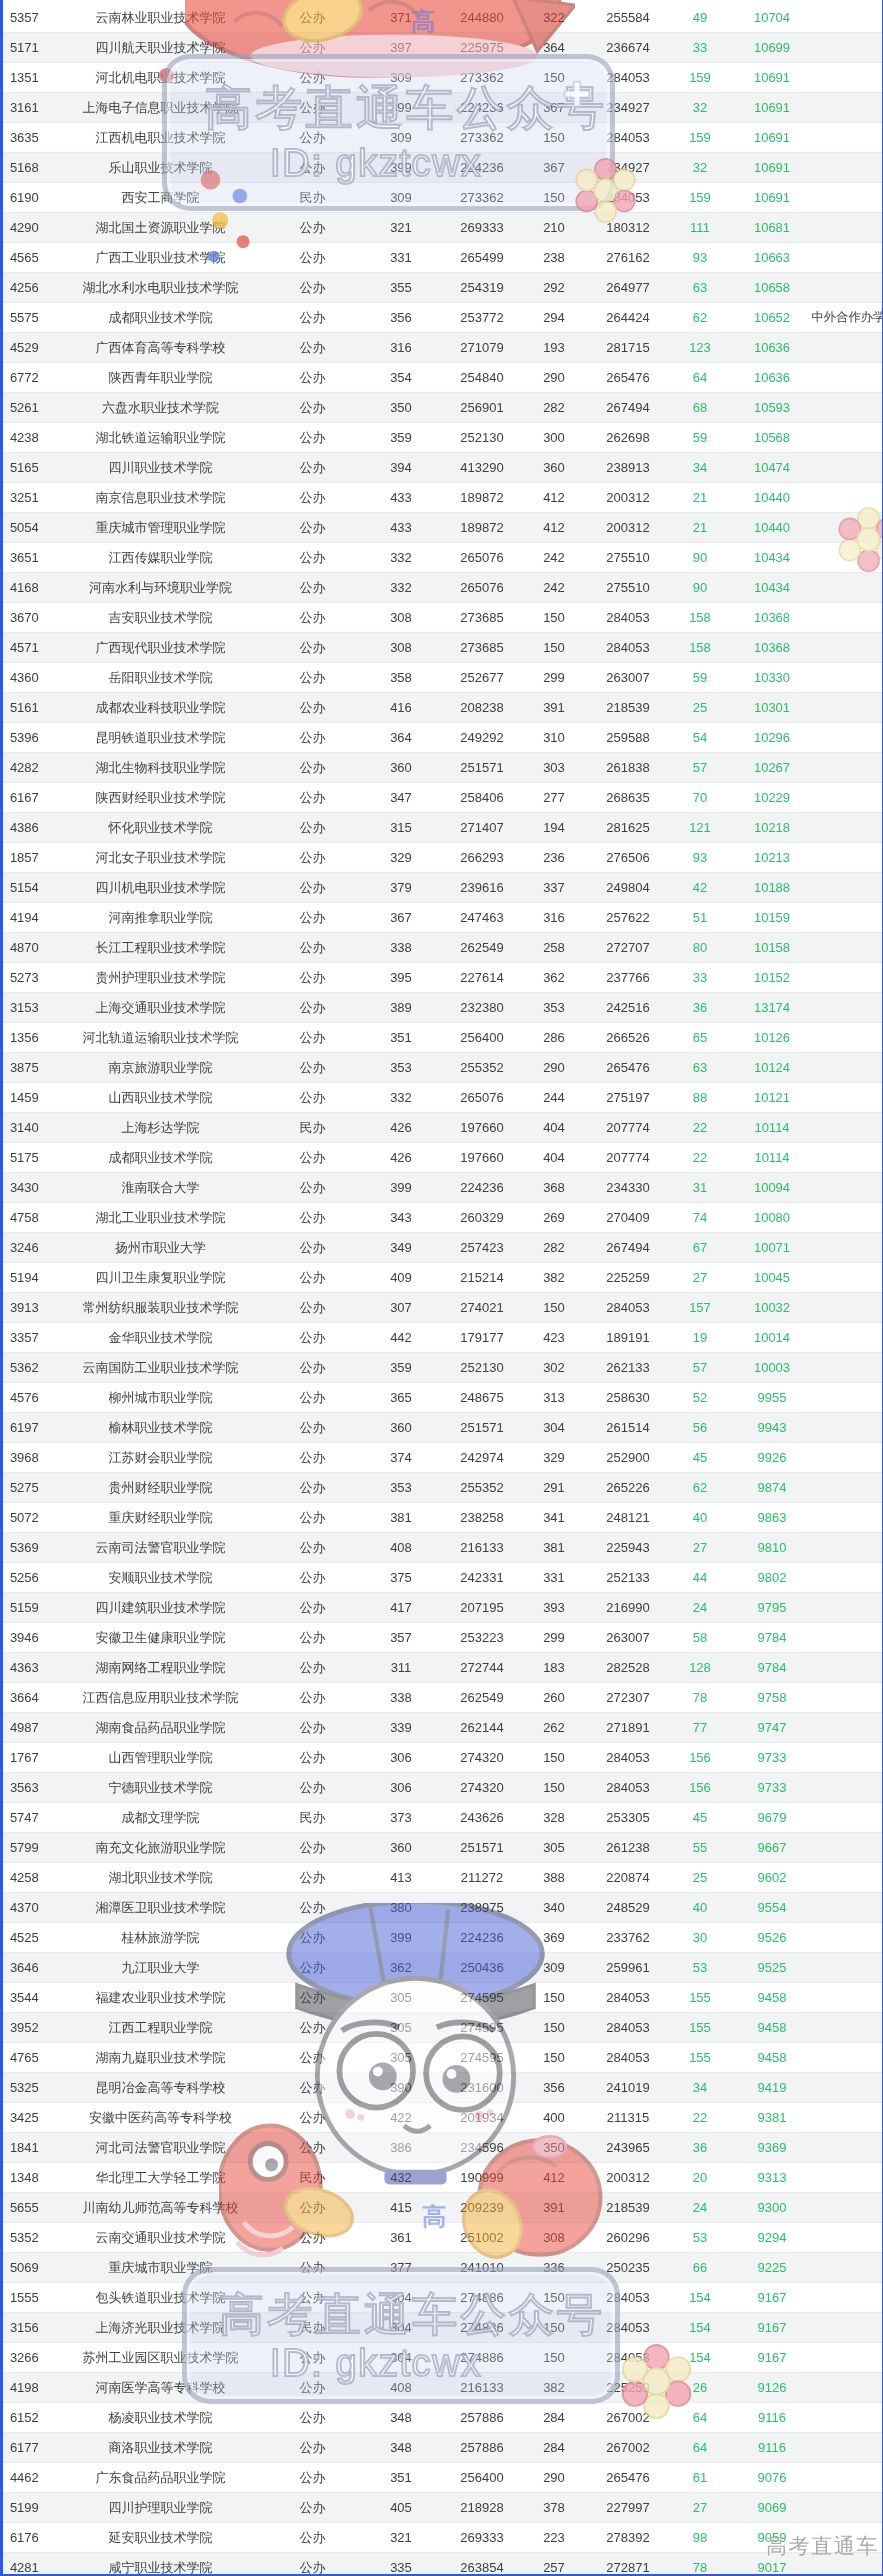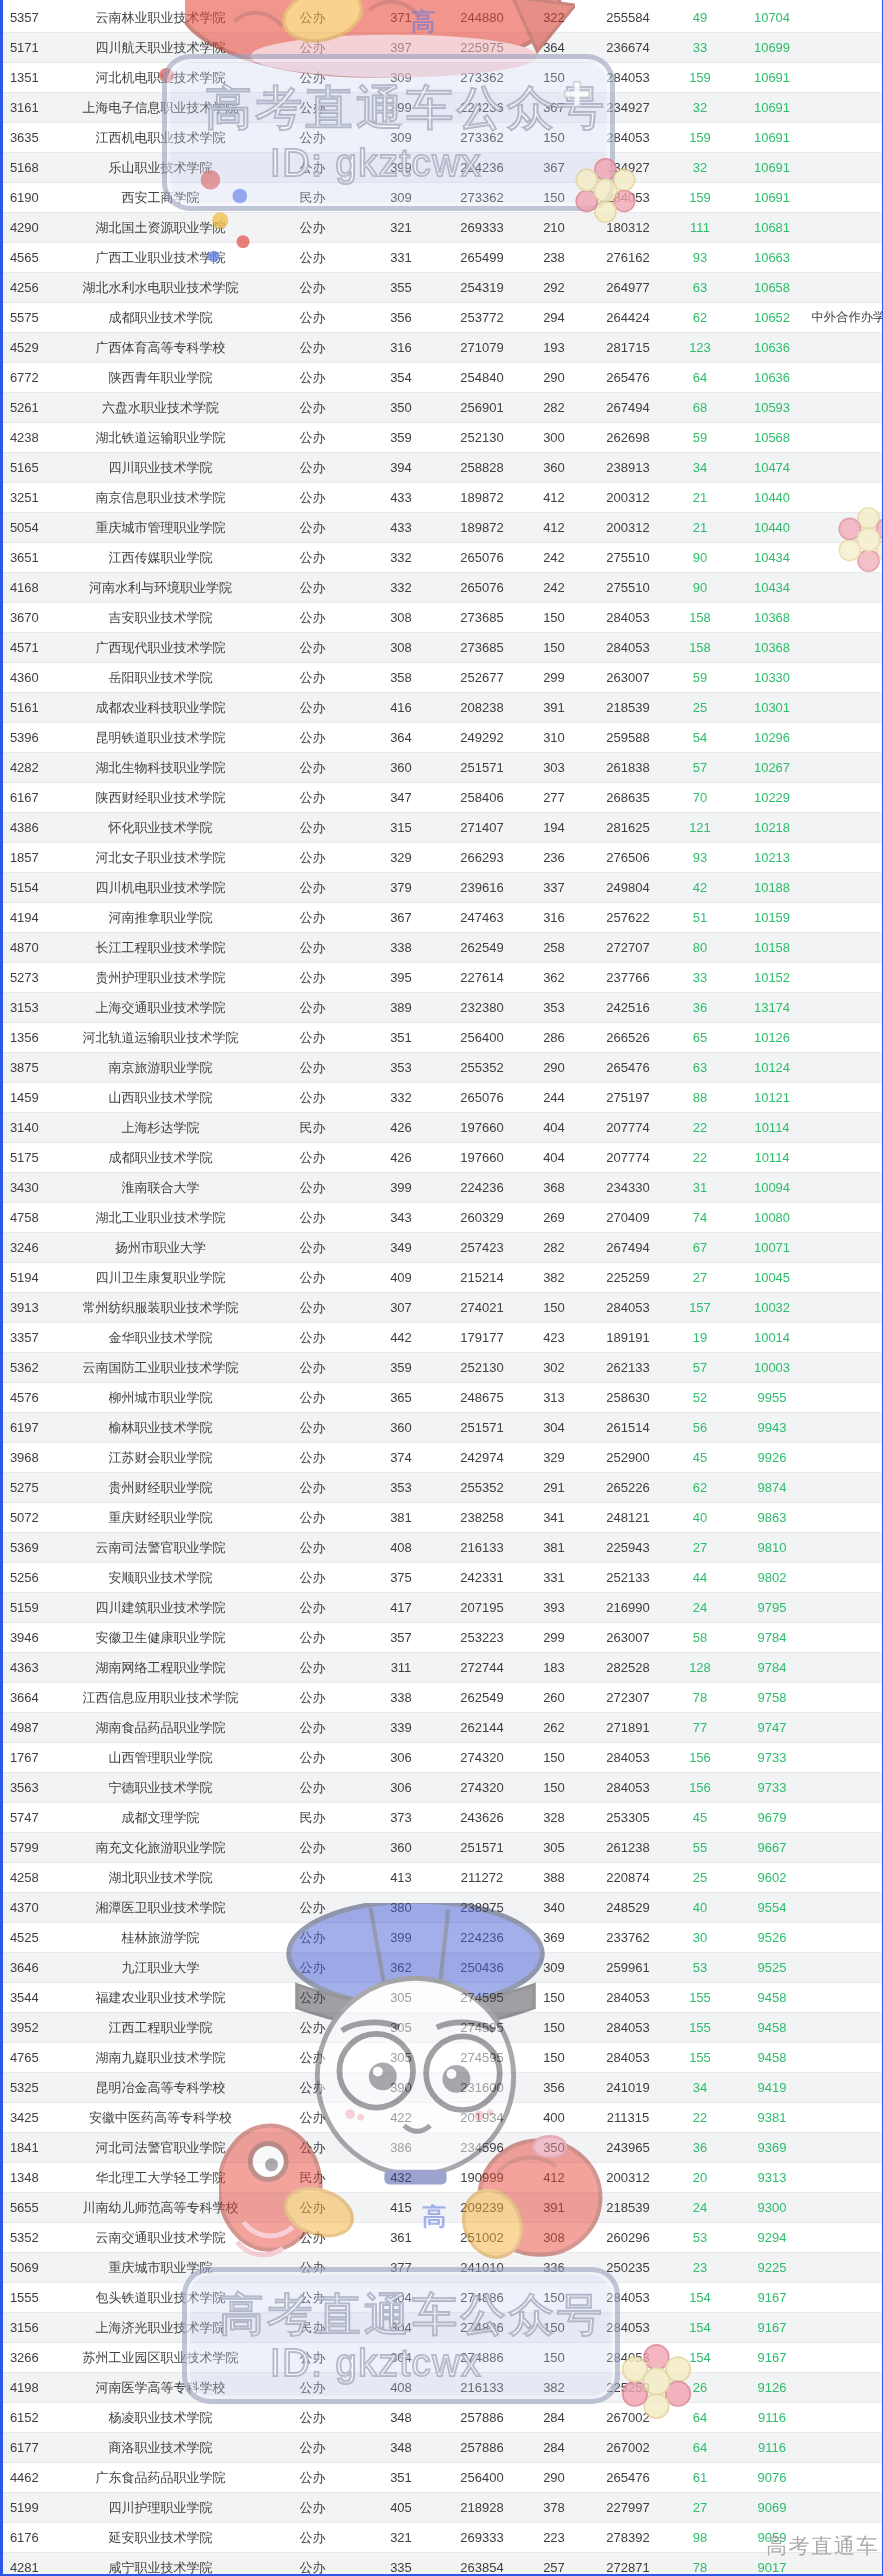--- a/index.html
+++ b/index.html
@@ -239,21 +239,21 @@
       <div class="c">262698</div>
       <div class="c c-green">59</div>
       <div class="c c-green">10568</div>
       <div class="c c-note"></div>
     </div>
     <div class="row">
       <div class="c c-code">5165</div>
       <div class="c">四川职业技术学院</div>
       <div class="c">公办</div>
       <div class="c">394</div>
-      <div class="c">258828</div>
+      <div class="c">413290</div>
       <div class="c">360</div>
       <div class="c">238913</div>
       <div class="c c-green">34</div>
       <div class="c c-green">10474</div>
       <div class="c c-note"></div>
     </div>
     <div class="row">
       <div class="c c-code">3251</div>
       <div class="c">南京信息职业技术学院</div>
       <div class="c">公办</div>
@@ -962,21 +962,21 @@
       <div class="c c-note"></div>
     </div>
     <div class="row">
       <div class="c c-code">5069</div>
       <div class="c">重庆城市职业学院</div>
       <div class="c">公办</div>
       <div class="c">377</div>
       <div class="c">241010</div>
       <div class="c">336</div>
       <div class="c">250235</div>
-      <div class="c c-green">23</div>
+      <div class="c c-green">66</div>
       <div class="c c-green">9225</div>
       <div class="c c-note"></div>
     </div>
     <div class="row">
       <div class="c c-code">1555</div>
       <div class="c">包头铁道职业技术学院</div>
       <div class="c">公办</div>
       <div class="c">304</div>
       <div class="c">274886</div>
       <div class="c">150</div>

